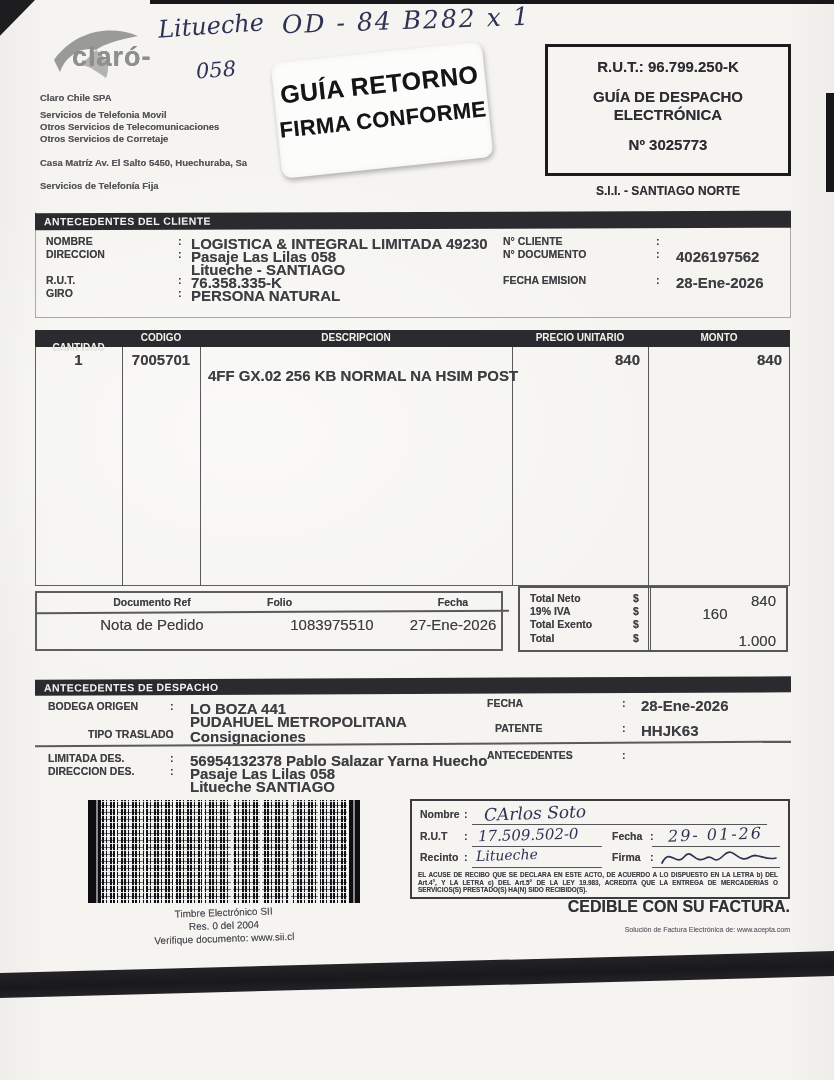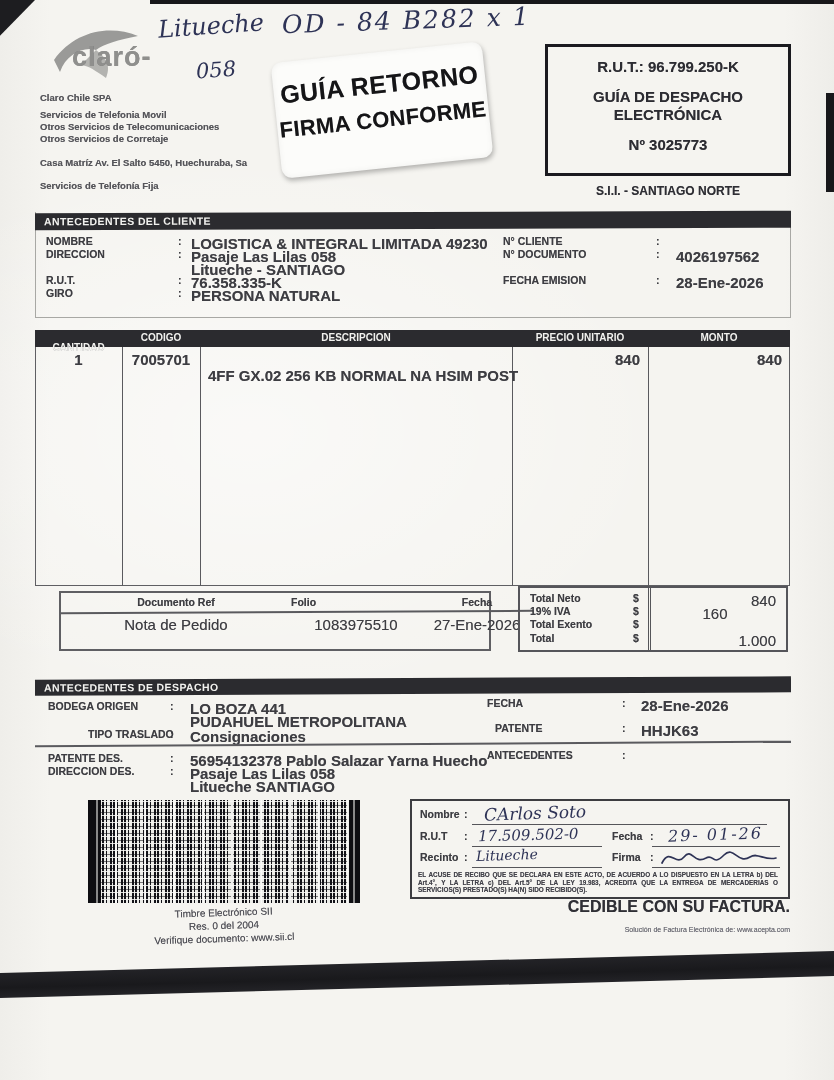--- a/index.html
+++ b/index.html
@@ -157,21 +157,21 @@
     <div class="hairline" style="left:477px;top:17px;width:1px;height:239px;"></div>
     <div class="hairline" style="left:613px;top:17px;width:1px;height:239px;"></div>
 
     <span class="val" style="left:0;top:21px;width:87px;text-align:center;font-weight:600;">1</span>
     <span class="val" style="left:87px;top:21px;width:78px;text-align:center;font-weight:600;">7005701</span>
     <span class="val" style="left:173px;top:21px;font-weight:700;margin-top:16px;">4FF GX.02 256 KB NORMAL NA HSIM POST</span>
     <span class="val" style="left:477px;top:21px;width:128px;text-align:right;font-weight:600;">840</span>
     <span class="val" style="left:613px;top:21px;width:134px;text-align:right;font-weight:600;">840</span>
   </div>
 
-  <div class="abs" style="left:35px;top:591px;width:432px;height:60px;border:2px solid #5f5f63;box-sizing:border-box;margin-left:24px;">
+  <div class="abs" style="left:35px;top:591px;width:468px;height:60px;border:2px solid #5f5f63;box-sizing:border-box;">
     <span class="lab" style="left:0;top:3px;width:230px;text-align:center;">Documento Ref</span>
     <span class="lab" style="left:230px;top:3px;width:130px;">Folio</span>
     <span class="lab" style="left:360px;top:3px;width:112px;text-align:center;">Fecha</span>
     <div class="hairline" style="left:0;top:18px;width:472px;height:1.5px;transform:rotate(-0.3deg);"></div>
     <span class="val" style="left:0;top:23px;width:230px;text-align:center;font-weight:normal;">Nota de Pedido</span>
     <span class="val" style="left:230px;top:23px;width:130px;text-align:center;font-weight:normal;">1083975510</span>
     <span class="val" style="left:360px;top:23px;width:112px;text-align:center;font-weight:normal;">27-Ene-2026</span>
   </div>
 
   <div class="abs" style="left:518px;top:586px;width:270px;height:66px;border:2px solid #55555a;box-sizing:border-box;">
@@ -200,21 +200,21 @@
   <span class="lab" style="left:170px;top:700px;">:</span>
   <span class="val" style="left:190px;top:700px;">LO BOZA 441</span>
   <span class="val" style="left:190px;top:713px;">PUDAHUEL  METROPOLITANA</span>
 
   <span class="lab" style="left:48px;top:728px;margin-left:40px;">TIPO TRASLADO</span>
   <span class="lab" style="left:170px;top:728px;">:</span>
   <span class="val" style="left:190px;top:728px;">Consignaciones</span>
 
   <div class="hairline" style="left:35px;top:743px;width:756px;height:1.5px;transform:rotate(-0.35deg);"></div>
 
-  <span class="lab" style="left:48px;top:752px;">PATENTE DES.</span>
+  <span class="lab" style="left:48px;top:752px;">LIMITADA DES.</span>
   <span class="lab" style="left:170px;top:752px;">:</span>
   <span class="val" style="left:190px;top:752px;">56954132378 Pablo Salazar Yarna Huecho</span>
 
   <span class="lab" style="left:48px;top:765px;">DIRECCION DES.</span>
   <span class="lab" style="left:170px;top:765px;">:</span>
   <span class="val" style="left:190px;top:765px;">Pasaje Las Lilas 058</span>
   <span class="val" style="left:190px;top:778px;">Litueche  SANTIAGO</span>
 
   <span class="lab" style="left:487px;top:697px;">FECHA</span>
   <span class="lab" style="left:622px;top:697px;">:</span>

